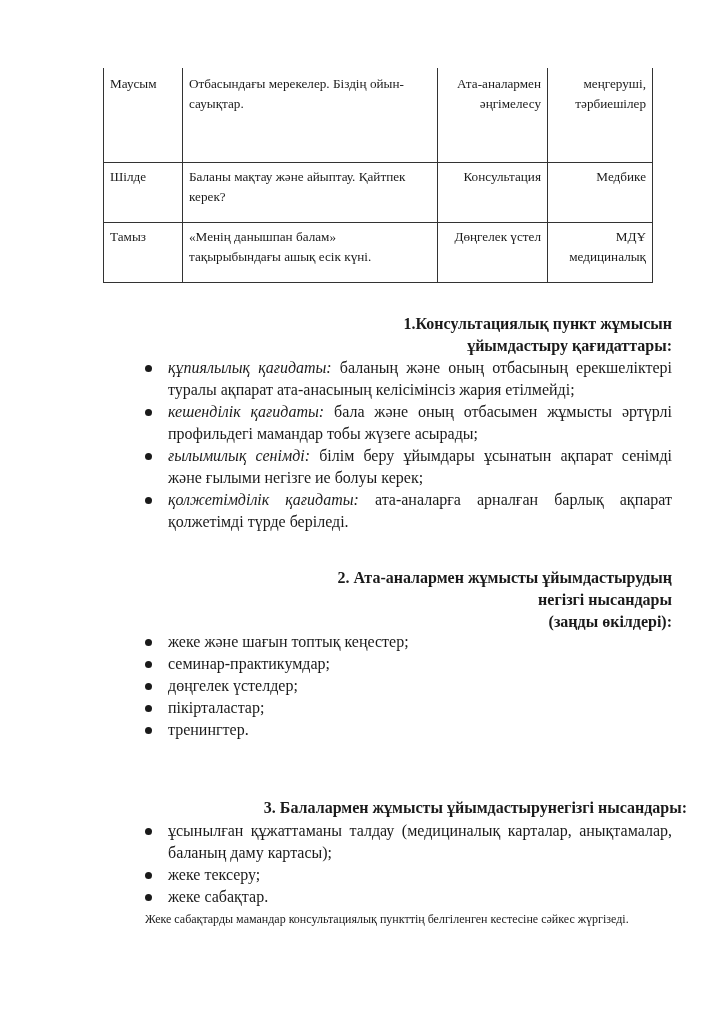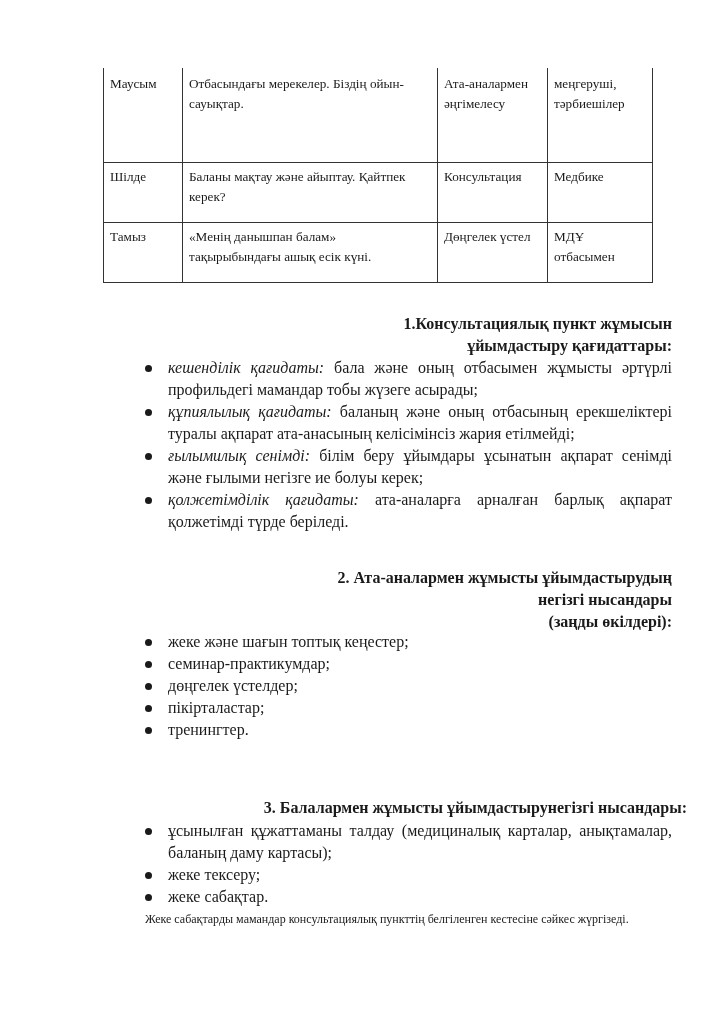--- a/index.html
+++ b/index.html
@@ -17,21 +17,21 @@
     table-layout: fixed;
   }
   .tbl td {
     border: 1px solid #333; vertical-align: top; padding: 4px 6px 4px 6px;
   }
   .tbl tr:first-child td { border-top: none; padding-top: 6px; }
   .tbl col.c1 { width: 79px; }
   .tbl col.c2 { width: 255px; }
   .tbl col.c3 { width: 110px; }
   .tbl col.c4 { width: 105px; }
-  .tbl td.center { text-align: left; }
+  .tbl td.center { text-align: right; }
   .tbl tr.r1 td { height: 84px; }
   .tbl tr.r2 td { height: 51px; }
   .tbl tr.r3 td { height: 51px; }
 
   
   .heading {
     position: absolute; left: 100px; width: 572px; text-align: right;
     font-weight: bold; font-size: 16px; line-height: 22px;
   }
   .heading div { white-space: nowrap; }
@@ -73,35 +73,35 @@
     <tr class="r2">
       <td>Шілде</td>
       <td>Баланы мақтау және айыптау. Қайтпек керек?</td>
       <td class="center">Консультация</td>
       <td class="center">Медбике</td>
     </tr>
     <tr class="r3">
       <td>Тамыз</td>
       <td>«Менің данышпан балам» тақырыбындағы ашық есік күні.</td>
       <td class="center">Дөңгелек үстел</td>
-      <td class="center">МДҰ отбасымен</td>
+      <td class="center">МДҰ медициналық</td>
     </tr>
   </tbody>
     </table>
 
   <div class="heading" style="top:313px;">
     <div>1.Консультациялық пункт жұмысын</div>
     <div>ұйымдастыру қағидаттары:</div>
   </div>
   <ul class="list justify" style="top:357px;">
     <li>
-      <span class="bullet"></span><span class="term">кешенділік қағидаты:</span><span> бала және оның отбасымен жұмысты әртүрлі профильдегі мамандар тобы жүзеге асырады;</span>
+      <span class="bullet"></span><span class="term">құпиялылық қағидаты:</span><span> баланың және оның отбасының ерекшеліктері туралы ақпарат ата-анасының келісімінсіз жария етілмейді;</span>
     </li>
     <li>
-      <span class="bullet"></span><span class="term">құпиялылық қағидаты:</span><span> баланың және оның отбасының ерекшеліктері туралы ақпарат ата-анасының келісімінсіз жария етілмейді;</span>
+      <span class="bullet"></span><span class="term">кешенділік қағидаты:</span><span> бала және оның отбасымен жұмысты әртүрлі профильдегі мамандар тобы жүзеге асырады;</span>
     </li>
     <li>
       <span class="bullet"></span><span class="term">ғылымилық сенімді:</span><span> білім беру ұйымдары ұсынатын ақпарат сенімді және ғылыми негізге ие болуы керек;</span>
     </li>
     <li>
       <span class="bullet"></span><span class="term">қолжетімділік қағидаты:</span><span> ата-аналарға арналған барлық ақпарат қолжетімді түрде беріледі.</span>
     </li>
   </ul>
 
   <div class="heading" style="top:567px;">

